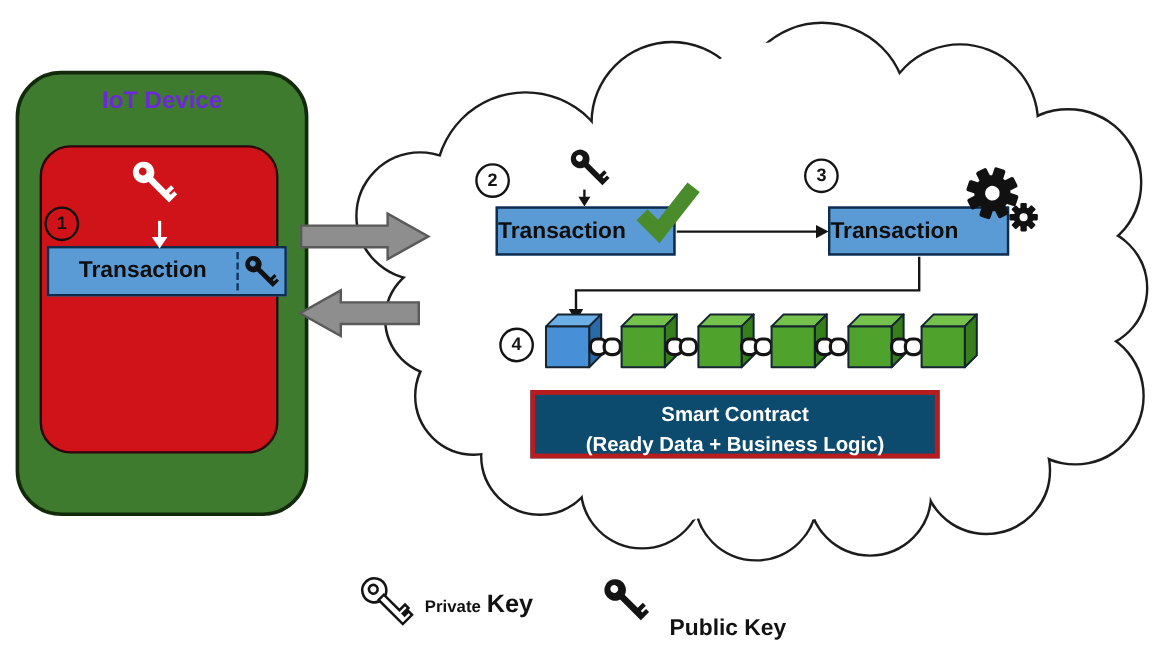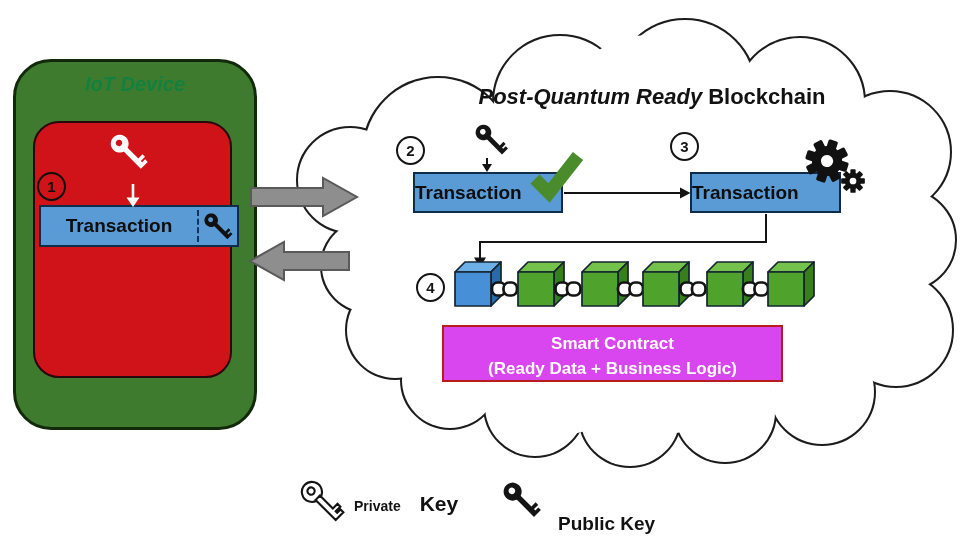--- a/index.html
+++ b/index.html
@@ -31,21 +31,21 @@
   .cb-front{fill:var(--cf,#4fa32d);stroke:#152430;stroke-width:1.7;stroke-linejoin:round;}
   .cb-side{fill:var(--cs,#367f1b);stroke:#152430;stroke-width:1.7;stroke-linejoin:round;}
 
   
   .chain rect{fill:#ffffff;stroke:#141414;stroke-width:2.7;}
 
   
   .device-box{left:13px;top:59px;width:244px;height:371px;background:#3e7b2e;
     border:3px solid #122a0b;border-radius:38px;box-sizing:border-box;}
   .device-title{left:13px;top:73px;width:244px;text-align:center;
-    font-size:20px;font-weight:bold;color:#15803d;font-style:italic;}
+    font-size:20px;font-weight:bold;color:#6d28d9;}
   .gateway-box{left:33px;top:121px;width:199px;height:257px;background:#cf1318;
     border:2px solid #2a070c;border-radius:26px;box-sizing:border-box;}
   .gateway-text{left:33px;top:284px;width:199px;text-align:center;color:#ffffff;
     font-size:19px;font-weight:bold;line-height:27px;}
   .it{font-style:italic;}
 
   
   .step-circle{width:29px;height:29px;border:2.4px solid #141414;border-radius:50%;
     box-sizing:border-box;display:flex;align-items:center;justify-content:center;
     font-size:15px;font-weight:bold;color:#141414;background:transparent;}
@@ -61,26 +61,26 @@
     border-left:2px dashed #0f3560;}
   .tx-signed{left:413px;top:172px;width:150px;height:41px;}
   .tx-executed{left:690px;top:172px;width:151px;height:41px;}
 
   
   .cloud-title{left:440px;top:84px;width:424px;text-align:center;
     font-size:22px;font-weight:bold;color:#121212;white-space:nowrap;}
   .cloud-title .it{margin-right:6px;}
 
   
-  .smart-contract{left:442px;top:325px;width:341px;height:57px;background:#d946ef;
-    border:2px solid #b91c1c;box-sizing:border-box;text-align:center;color:#ffffff;
+  .smart-contract{left:442px;top:325px;width:341px;height:57px;background:#0c4a6e;
+    border:4px solid #b91c1c;box-sizing:border-box;text-align:center;color:#ffffff;
     font-size:17px;font-weight:bold;line-height:25px;padding-top:4px;}
 
   
-  .legend-private{left:354px;top:492px;display:flex;align-items:baseline;gap:19px;}
+  .legend-private{left:354px;top:492px;display:flex;align-items:baseline;gap:5px;}
   .legend-private .w1{font-size:14px;font-weight:bold;}
   .legend-private .w2{font-size:21px;font-weight:bold;}
   .legend-public{left:558px;top:513px;font-size:19px;font-weight:bold;}
 </style>
 </head>
 <body>
 
 <div class="stage">
 
   <svg class="layer" viewBox="0 0 960 540">
@@ -221,23 +221,20 @@
   <div class="abs step-circle" style="left:37px;top:172px;border-color:#0f0f0f;color:#0f0f0f;">
     <span>1</span>
   </div>
 
   <div class="abs tx tx-device">
     <div class="tx-label-zone">Transaction</div>
     <div class="tx-divider"></div>
   </div>
 
 
-  <div class="abs cloud-title">
-    <span class="it">Post-Quantum Ready</span><span>Blockchain</span>
-  </div>
 
   <div class="abs step-circle" style="left:396px;top:136px;">
     <span>2</span>
   </div>
   <div class="abs tx tx-signed">
     <span>Transaction</span>
   </div>
 
   <div class="abs step-circle" style="left:670px;top:132px;">
     <span>3</span>

